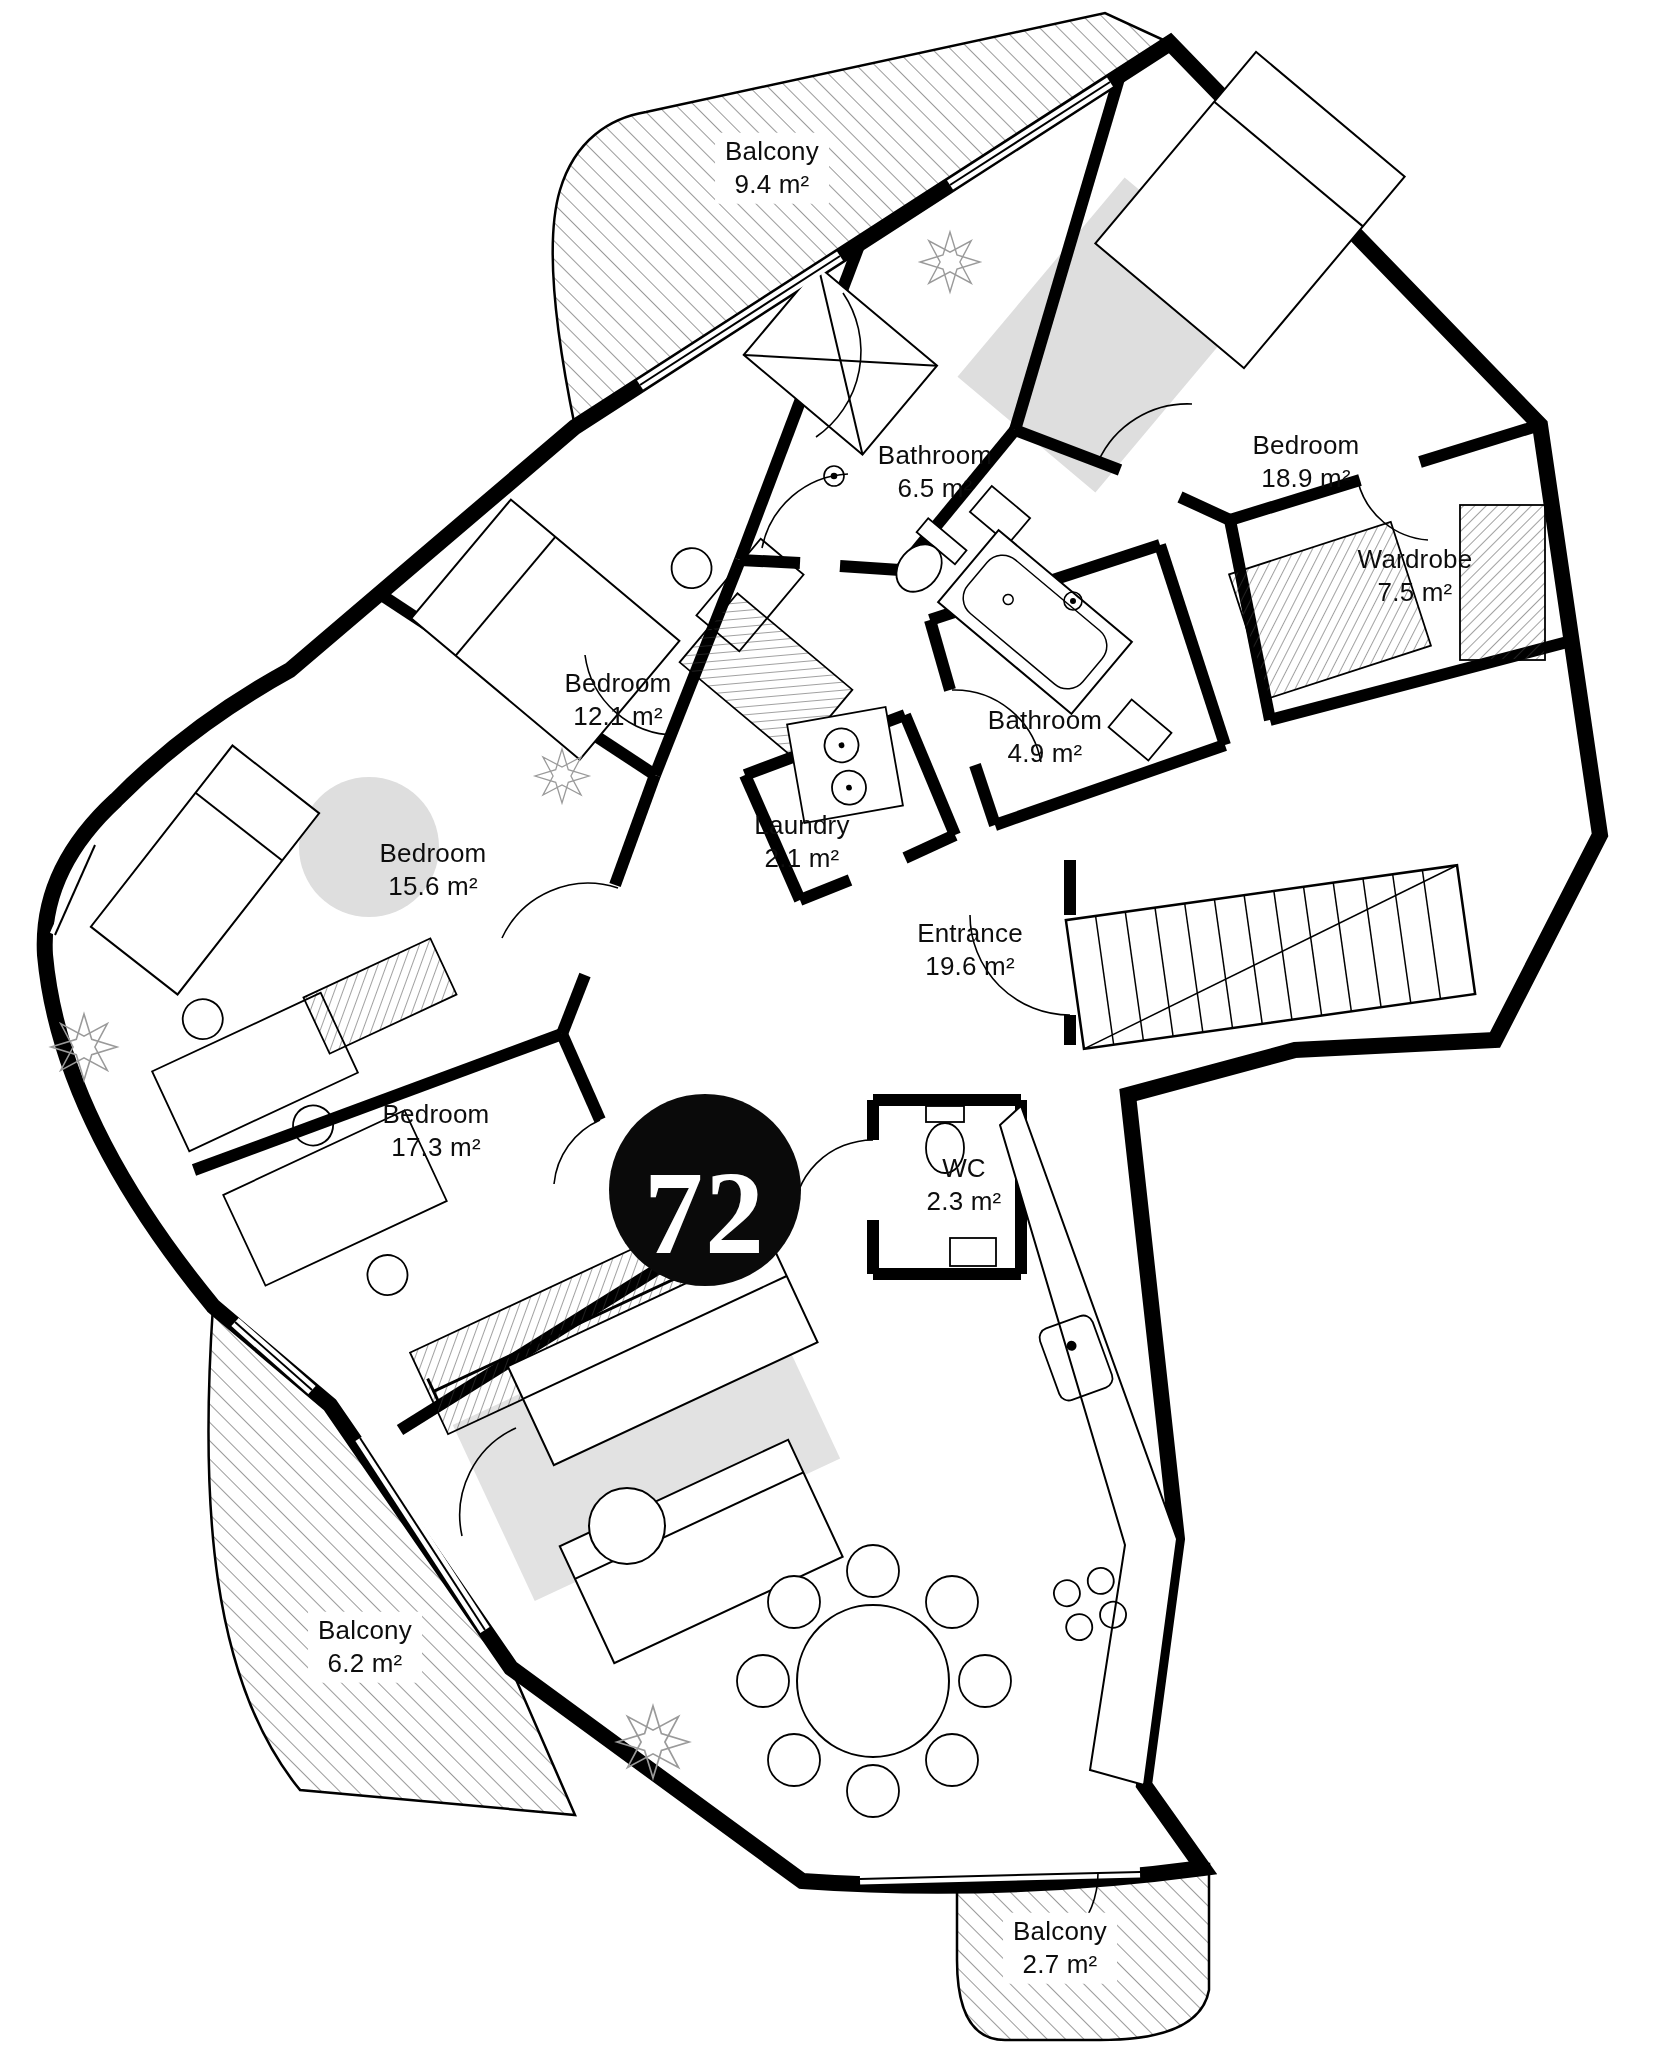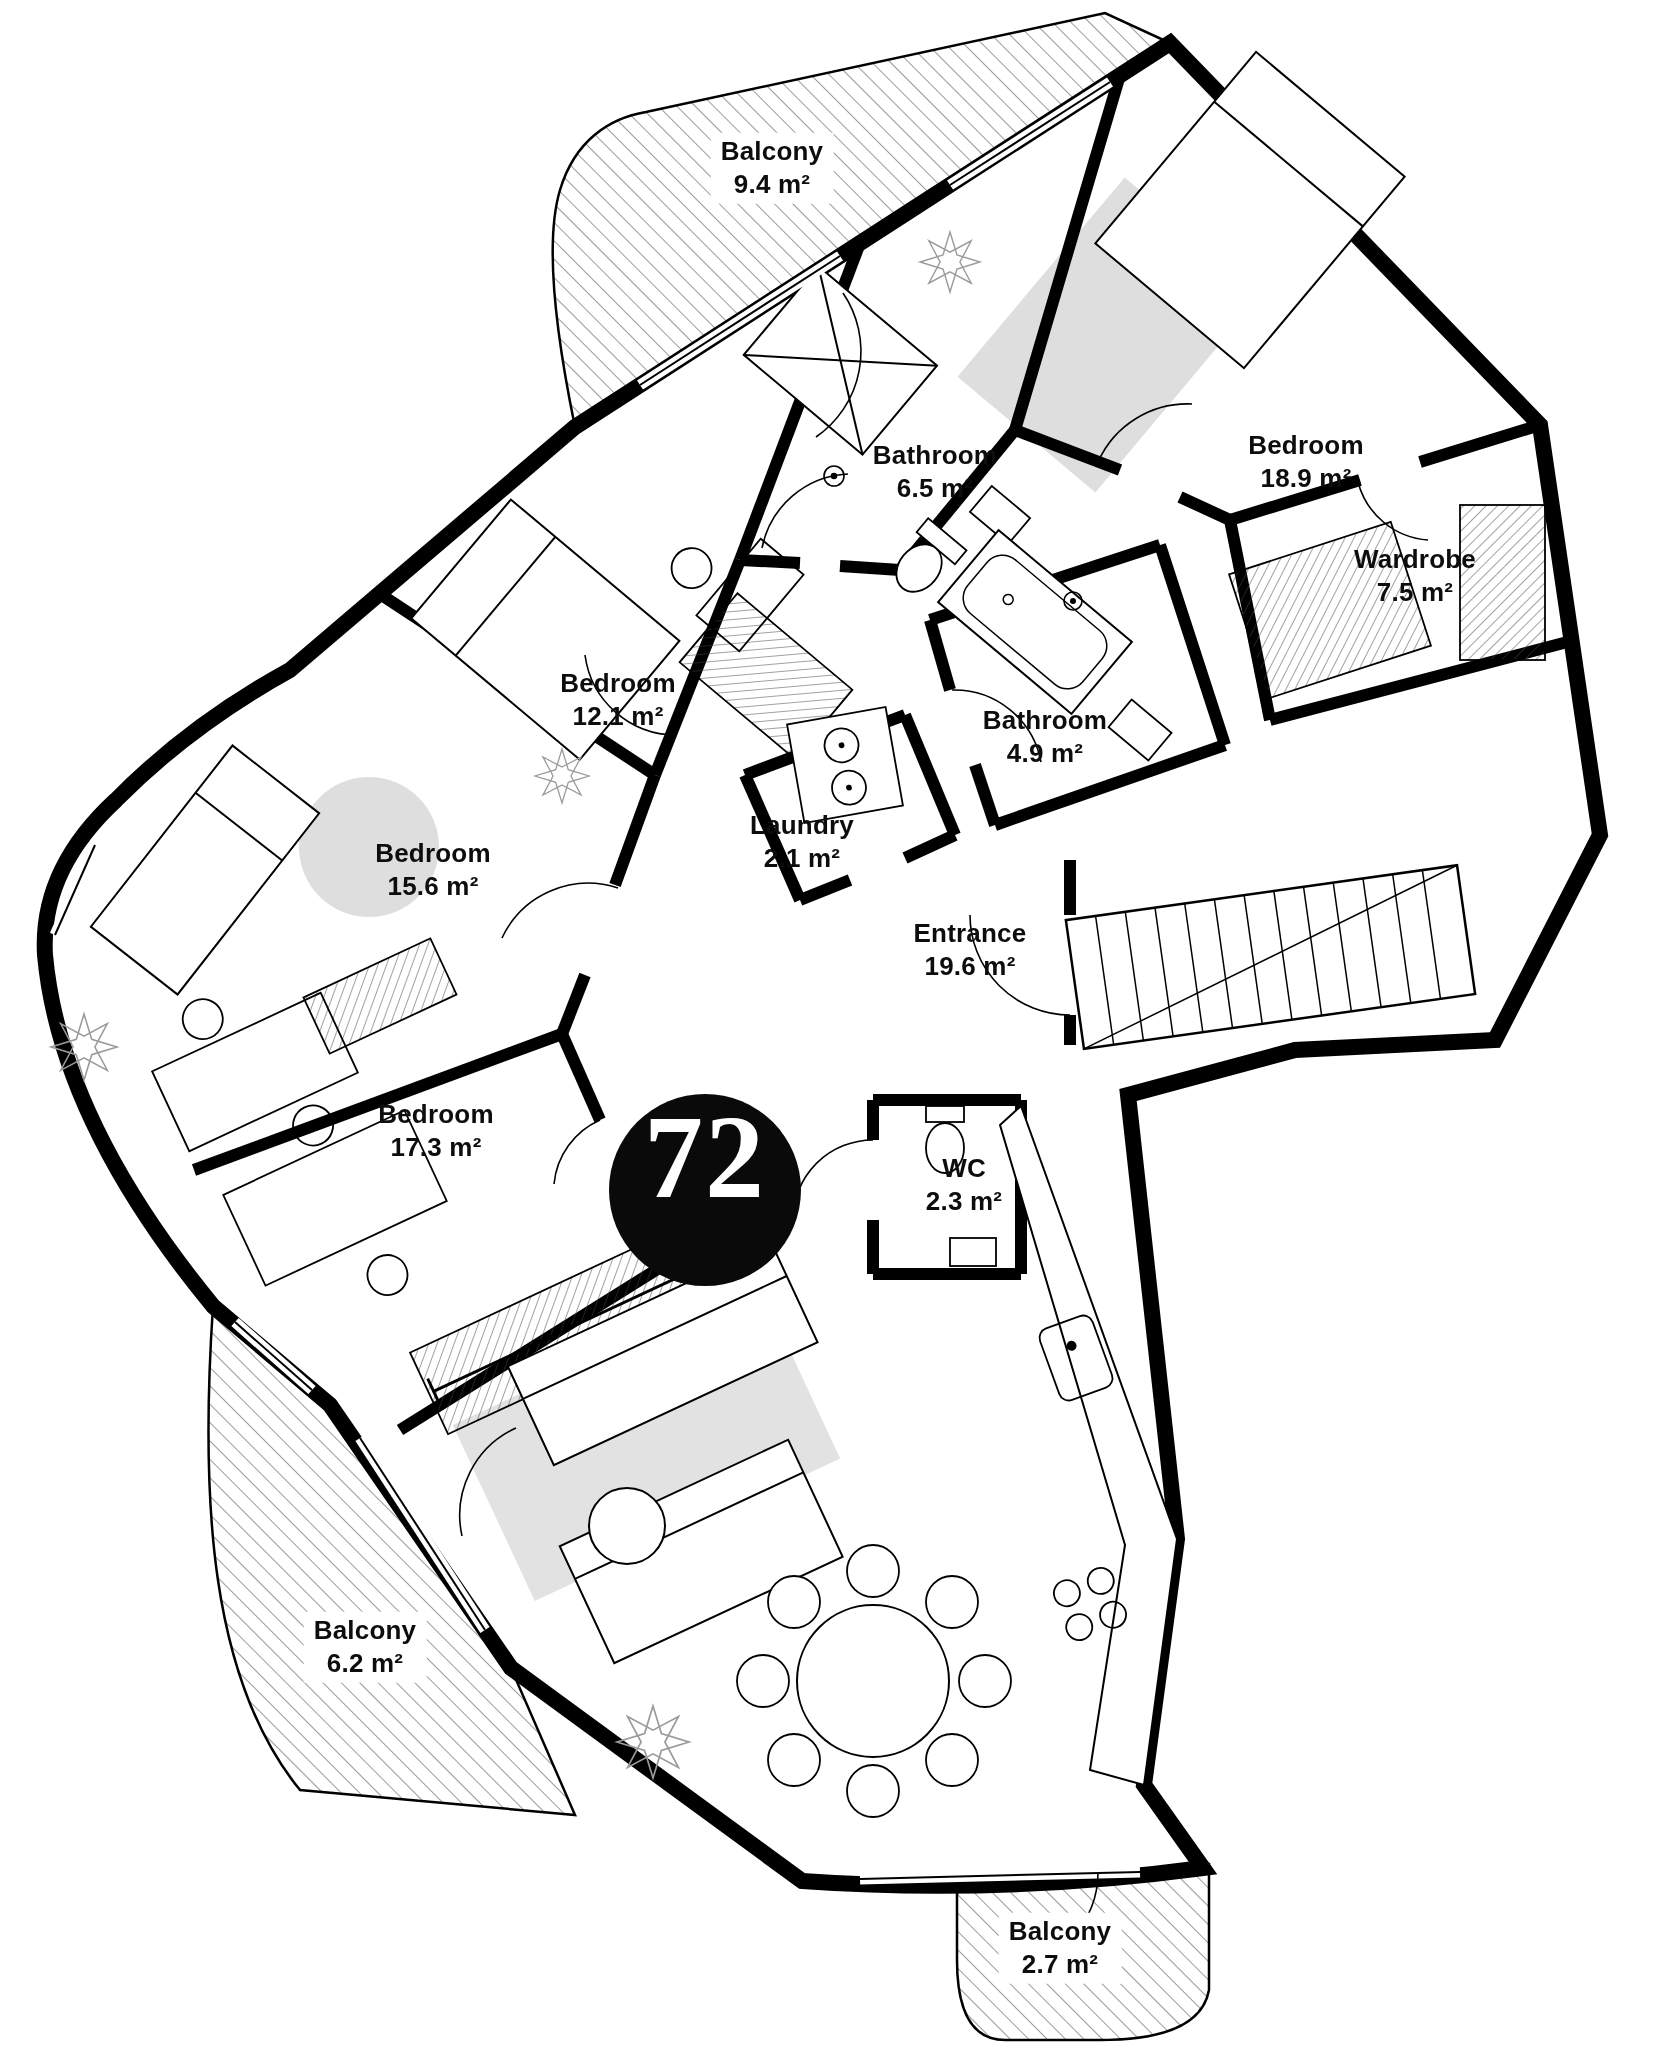--- a/index.html
+++ b/index.html
@@ -9,35 +9,35 @@
     background:#ffffff;
     font-family:"Liberation Sans",sans-serif;
     overflow:hidden;
   }
   .plan-svg{position:absolute;left:0;top:0;}
   .room-label{
     position:absolute;
     transform:translate(-50%,-50%);
     text-align:center;
     font-size:26px;
-    font-weight:700;
+    font-weight:400;
     line-height:1.28;
     color:#0d0d0d;
     letter-spacing:.2px;
     white-space:nowrap;
     z-index:5;
   }
   .room-label.balcony-bg{background:#ffffff;padding:2px 10px;}
   .unit-badge{
     position:absolute;
     left:609px;top:1094px;
     width:192px;height:192px;
     background:#0a0a0a;
     border-radius:50%;
-    display:flex;align-items:flex-start;justify-content:center;
+    display:flex;align-items:flex-end;justify-content:center;
     z-index:6;
   }
   .unit-badge .num{
     font-family:"Liberation Serif",serif;
     font-weight:700;
     font-size:118px;
     color:#ffffff;
     letter-spacing:2px;
     transform:translateY(-4px);
   }

